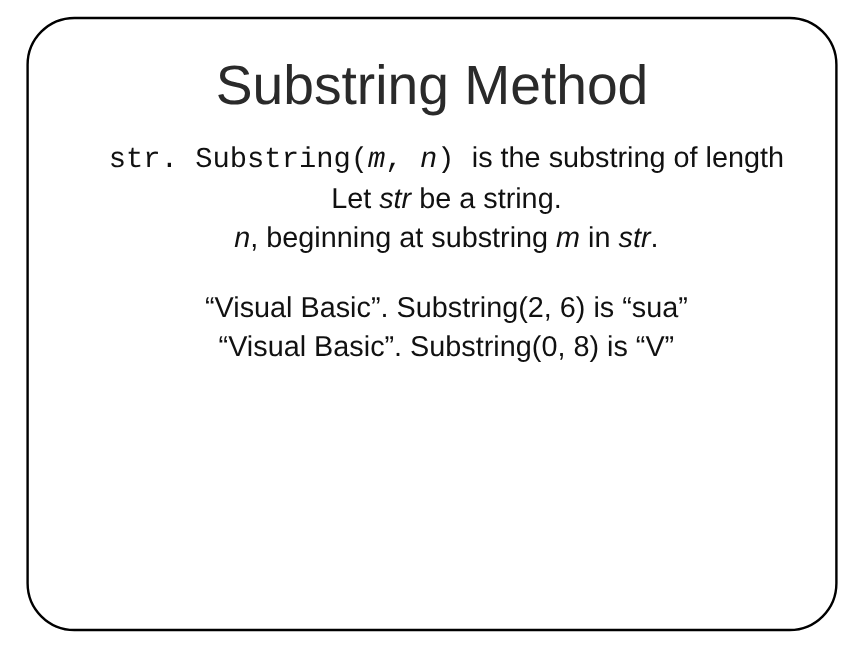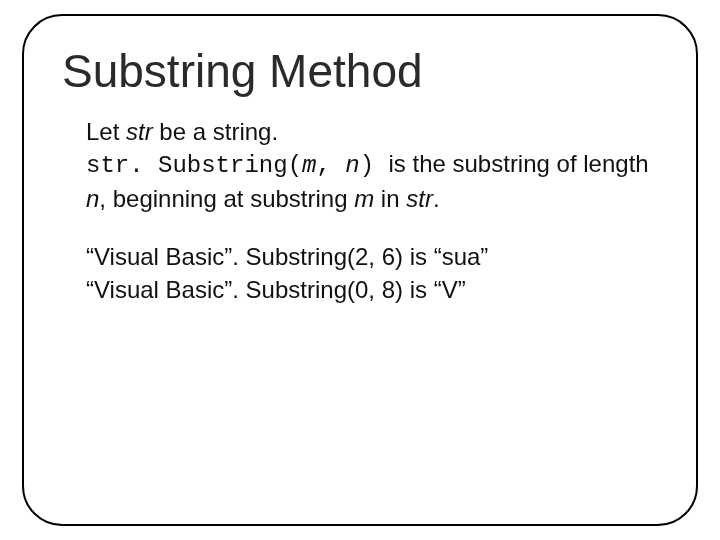--- a/index.html
+++ b/index.html
@@ -2,20 +2,21 @@
 <html><head>
 <meta charset="utf-8">
 <style>
   * { margin: 0; padding: 0; box-sizing: border-box; }
   html, body { width: 720px; height: 540px; background: #ffffff; font-family: Arial, Helvetica, sans-serif; }
   .slide {
     position: relative;
     width: 720px;
     height: 540px;
     background: #ffffff;
+    text-align: center;
   }
   .frame {
     position: absolute;
     left: 22px;
     top: 14px;
     right: 22px;
     bottom: 14px;
     border: 2px solid #000;
     border-radius: 40px;
     padding: 28px 38px 28px 38px;
@@ -43,25 +44,25 @@
 </head>
 <body>
 
 <div class="slide">
   <div class="frame">
     <h1 class="title">Substring Method</h1>
 
     <div class="body">
 
       <p>
-        <span>Let </span><span class="italic">str</span><span> be a string.</span>
+        <span class="mono">str. Substring(</span><span class="mono-italic">m</span><span class="mono">, </span><span class="mono-italic">n</span><span class="mono">) </span><span>  is the substring of length</span>
       </p>
 
       <p>
-        <span class="mono">str. Substring(</span><span class="mono-italic">m</span><span class="mono">, </span><span class="mono-italic">n</span><span class="mono">) </span><span>  is the substring of length</span>
+        <span>Let </span><span class="italic">str</span><span> be a string.</span>
       </p>
 
       <p class="para2-line2">
         <span class="italic">n</span><span>, beginning at substring </span><span class="italic">m</span><span> in </span><span class="italic">str</span><span>.</span>
       </p>
 
       <div class="spacer"></div>
 
       <p>“Visual Basic”. Substring(2, 6) is “sua”</p>
       <p>“Visual Basic”. Substring(0, 8) is “V”</p>

